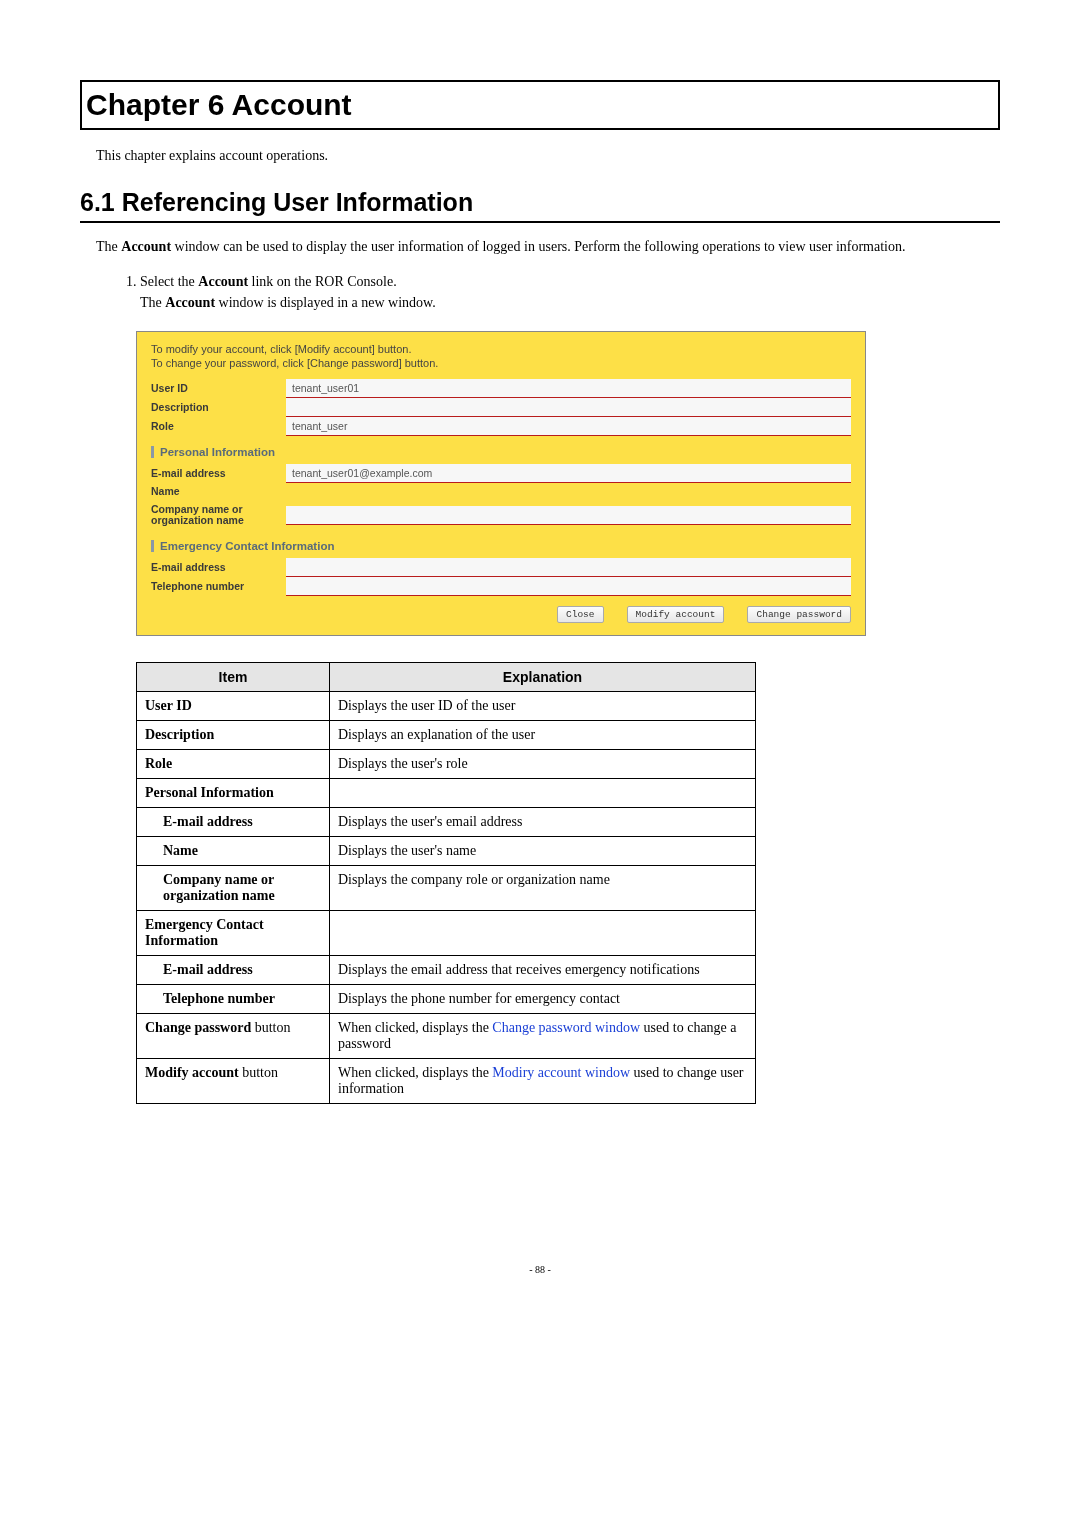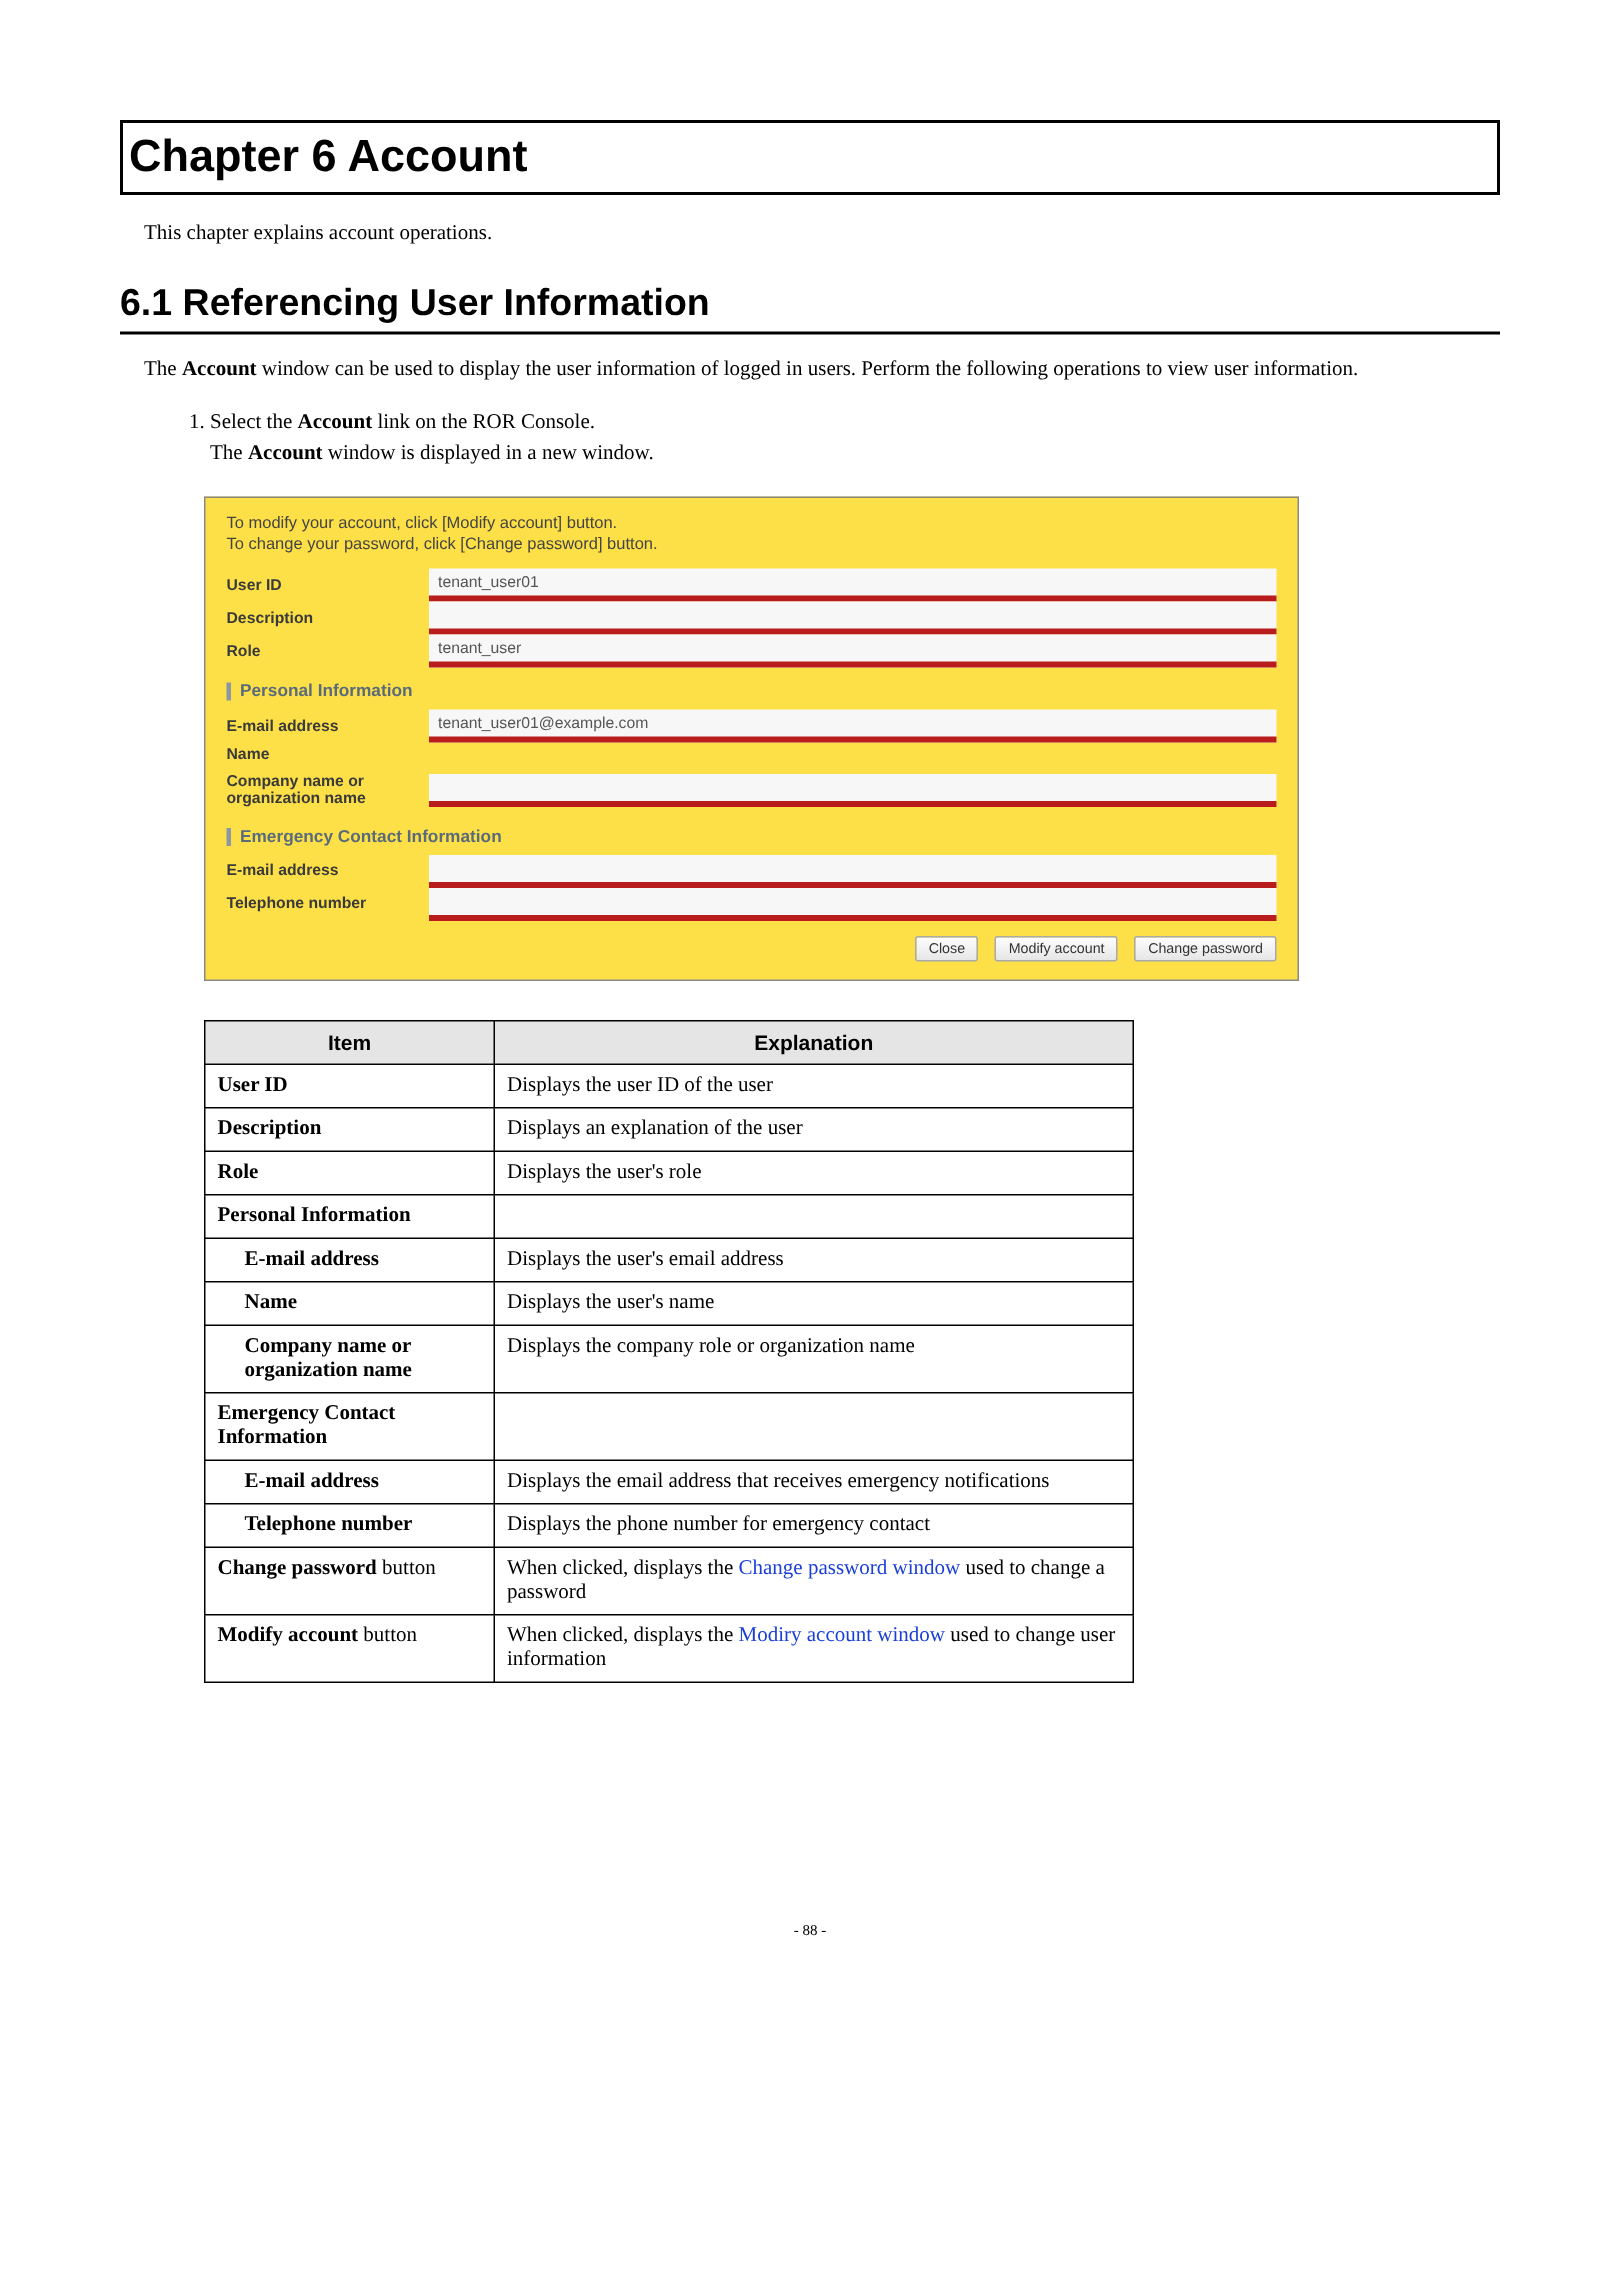--- a/index.html
+++ b/index.html
@@ -74,21 +74,21 @@
     width: 135px;
     font-weight: bold;
     color: #3a3a3a;
     padding: 3px 0;
     font-size: 10.5px;
     line-height: 1.1;
   }
   .ss-value {
     flex: 1;
     background: #f7f7f7;
-    border-bottom: 4px solid #b91c1c;
+    border-bottom: 1px solid #b91c1c;
     padding: 3px 6px;
     font-size: 10.5px;
     color: #555;
     min-height: 12px;
   }
   .ss-section-title {
     color: #5a6b7a;
     font-weight: bold;
     border-left: 3px solid #8a98a6;
     padding-left: 6px;
@@ -99,23 +99,23 @@
     text-align: right;
     margin-top: 10px;
   }
   .ss-btn {
     display: inline-block;
     background: linear-gradient(#fdfdfd, #e6e6e6);
     border: 1px solid #aaa;
     border-radius: 2px;
     font-size: 9.5px;
     padding: 2px 8px;
-    margin-left: 8px;
+    margin-left: 20px;
     color: #333;
-    font-family: Liberation Sans, sans-serif;
+    font-family: Liberation Mono, monospace;
   }
   table.explain {
     border-collapse: collapse;
     margin: 0 0 0 56px;
     width: 620px;
     font-size: 14px;
     border-radius: 22px;
   }
   table.explain th, table.explain td {
     border: 1px solid #000;

